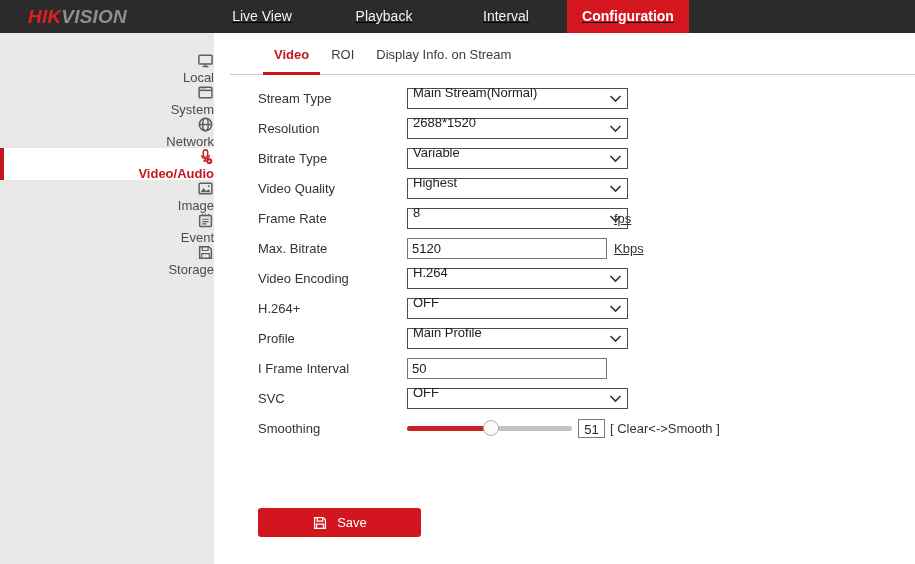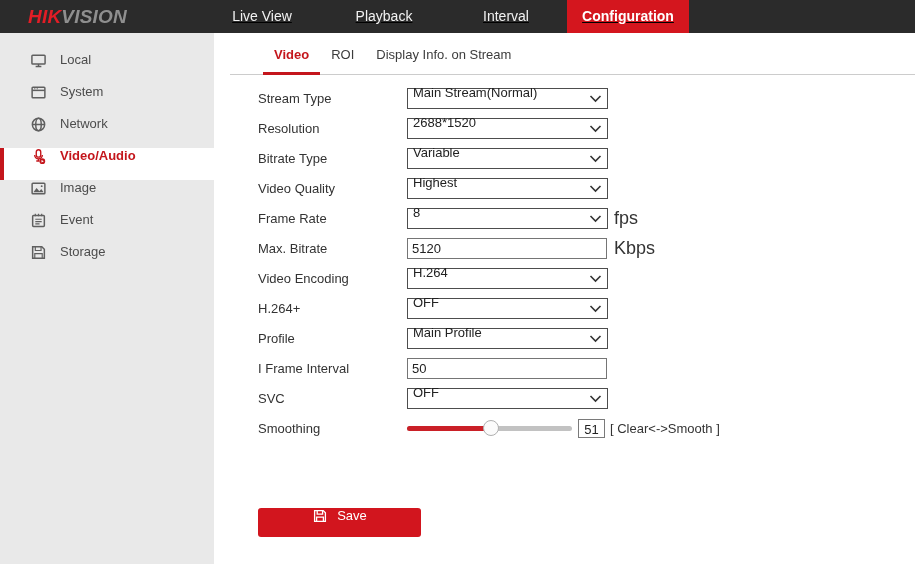--- a/index.html
+++ b/index.html
@@ -34,23 +34,23 @@
   .nav-item.active { background: #d4161e; font-weight: bold; color: #fff; }
 
   
   .sidebar {
     position: absolute; top: 33px; left: 0;
     width: 214px; height: 531px;
     background: #e9e9e9;
   }
   .side-list { padding-top: 19px; }
   .side-item {
-    height: 32px; display: flex; align-items: flex-start;
-    padding-left: 30px; gap: 13px;
-    color: #4c4c4c; font-size: 13px; cursor: pointer;
+    height: 32px; display: flex; align-items: flex-end;
+    padding-left: 30px; gap: 1px;
+    color: #4c4c4c; font-size: 13px; cursor: pointer; flex-direction: column;
   }
   .side-item .sicon { width: 17px; height: 17px; flex: 0 0 17px; display: flex; align-items: center; justify-content: center; }
   .side-item.selected {
     background: #ffffff;
     border-left: 4px solid #c4161c;
     padding-left: 26px;
     color: #c4161c; font-weight: bold;
   }
 
   
@@ -77,37 +77,37 @@
 
   
   .form { position: absolute; top: 55px; left: 0; width: 701px; }
   .row { position: relative; height: 30px; }
   .flabel {
     position: absolute; left: 44px; top: 0;
     height: 21px; line-height: 21px; font-size: 13px; color: #333;
   }
   .ctrl { position: absolute; left: 193px; top: 0; }
   .selbox {
-    width: 201px; height: 21px;
+    width: 221px; height: 21px;
     border: 1px solid #4d4d4d; background: #fff;
     display: flex; align-items: center;
     padding: 0 22px 12px 5px; font-size: 13px; color: #222;
     position: relative; cursor: pointer; white-space: nowrap;
   }
   .selbox .chev { position: absolute; right: 5px; top: 6px; }
   .selbox.disabled { background: #e9e9e9; border-color: #b5b5b5; color: #9c9c9c; cursor: default; }
   .tinput {
     width: 200px; height: 21px;
     border: 1px solid #757575; background: #fff;
     font-size: 13px; padding: 0 4px; color: #222;
     font-family: inherit;
   }
   .suffix {
     position: absolute; left: 400px; top: 0;
-    height: 21px; line-height: 21px; font-size: 18px; color: #333;
+    height: 21px; line-height: 21px; font-size: 13px; color: #333; text-decoration: underline;
   }
 
   
   .slider-wrap { position: absolute; left: 193px; top: 0; height: 21px; display: flex; align-items: center; }
   .track { width: 165px; height: 5px; background: #c2c2c2; border-radius: 3px; position: relative; cursor: pointer; }
   .fill { position: absolute; left: 0; top: 0; height: 5px; background: #ca2027; border-radius: 3px 0 0 3px; }
   .knob {
     position: absolute; top: -6px; width: 16px; height: 16px;
     border-radius: 50%; background: #fbfbfb; border: 1px solid #b0b0b0; cursor: grab;
   }
@@ -117,21 +117,21 @@
     text-align: center; line-height: 19px; color: #222; background: #fff;
   }
   .ssuffix { margin-left: 5px; font-size: 13px; color: #333; white-space: nowrap; }
 
   
   .save-btn {
     position: absolute; top: 475px; left: 44px;
     width: 163px; height: 29px;
     background: #d2151e; border: none; border-radius: 3px;
     color: #fff; font-size: 13px; font-family: inherit;
-    display: flex; justify-content: center; gap: 9px;
+    display: flex; align-items: center; justify-content: center; gap: 9px;
     cursor: pointer;
   }
 </style>
 </head>
 <body>
 
 <div class="header">
   <div class="logo">
     <span class="hik">HIK</span>
       <span class="vision">VISION</span>

